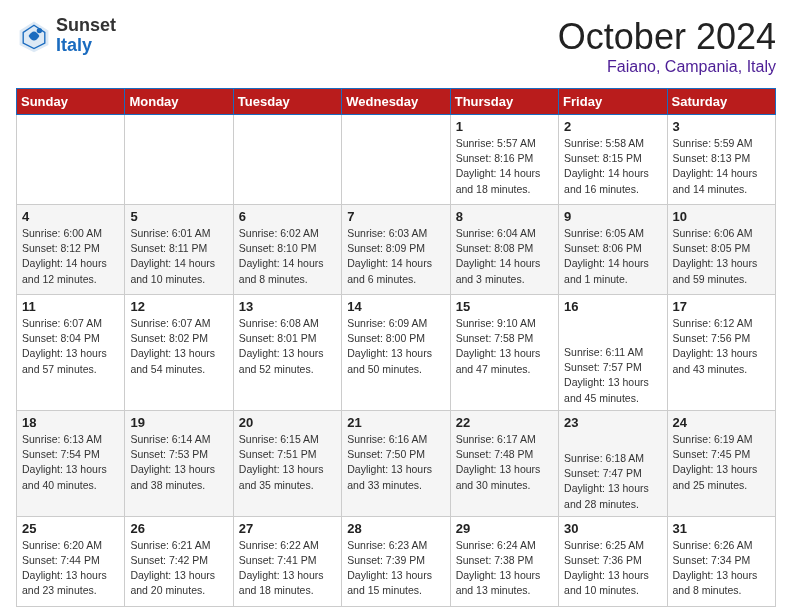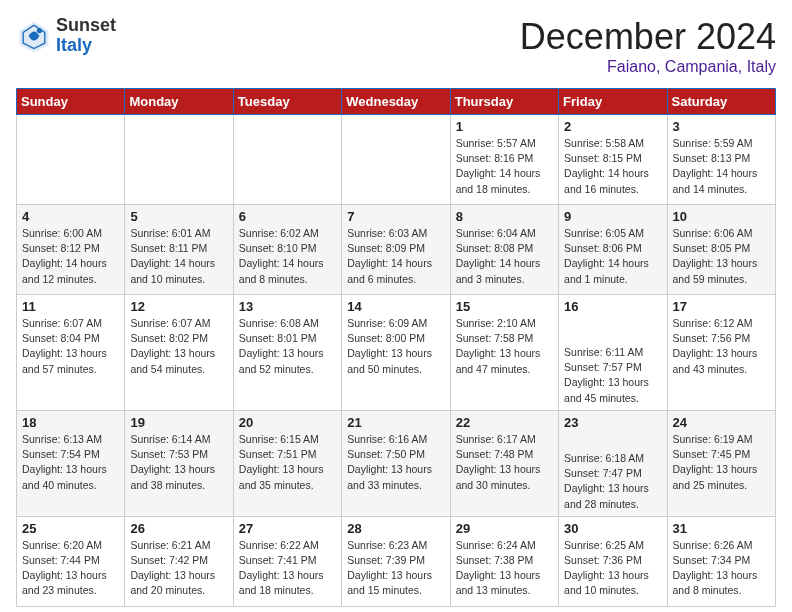--- a/index.html
+++ b/index.html
@@ -103,21 +103,21 @@
       <polygon points="20,8 32,16 32,28 20,34 8,28 8,16" fill="none" stroke="#1a6bbf" stroke-width="1.5"></polygon>
       <path d="M14,20 Q20,10 26,20 Q20,30 14,20 Z" fill="#1a6bbf"></path>
       <circle cx="26" cy="14" r="3" fill="#1a6bbf"></circle>
     </svg>
     <div class="logo-text">
       <span class="logo-general">Sunset</span>
       <span class="logo-blue">Italy</span>
     </div>
   </div>
   <div class="title-block">
-    <div class="month-title">December 2024</div>
+    <div class="month-title">October 2024</div>
     <div class="location-title">Faiano, Campania, Italy</div>
   </div>
 </div>
 
 <table>
   <thead>
     <tr>
     <th>Sunday</th>
         <th>Monday</th>
         <th>Tuesday</th>
@@ -230,21 +230,21 @@
         </td>
         <td>
           <div class="day-number">14</div>
           <div class="day-info" style="white-space: pre-line;">Sunrise: 6:09 AM
 Sunset: 8:00 PM
 Daylight: 13 hours
 and 50 minutes.</div>
         </td>
         <td>
           <div class="day-number">15</div>
-          <div class="day-info" style="white-space: pre-line;">Sunrise: 2:10 AM
+          <div class="day-info" style="white-space: pre-line;">Sunrise: 9:10 AM
 Sunset: 7:58 PM
 Daylight: 13 hours
 and 47 minutes.</div>
         </td>
         <td>
           <div class="day-number">16</div>
           <div class="day-info" style="white-space: pre-line; margin-top: 31px;">Sunrise: 6:11 AM
 Sunset: 7:57 PM
 Daylight: 13 hours
 and 45 minutes.</div>

